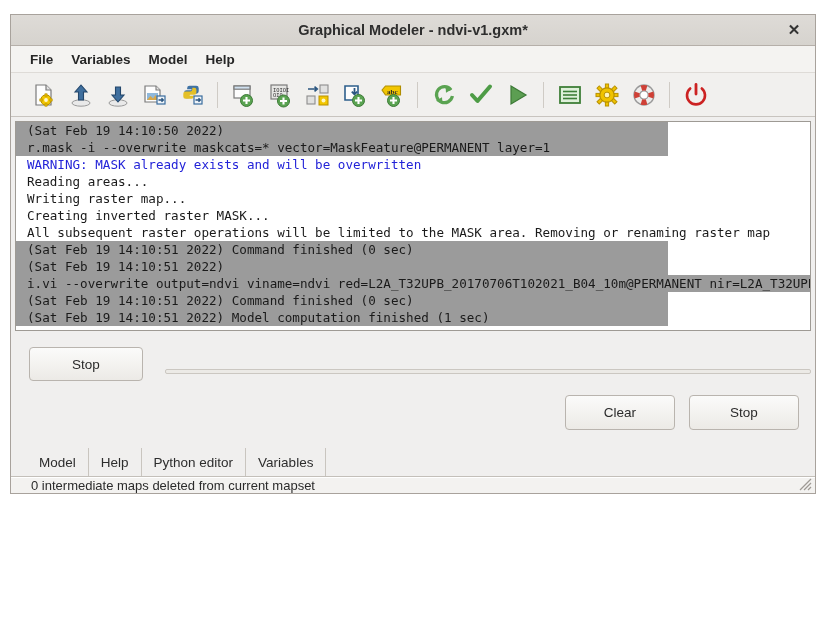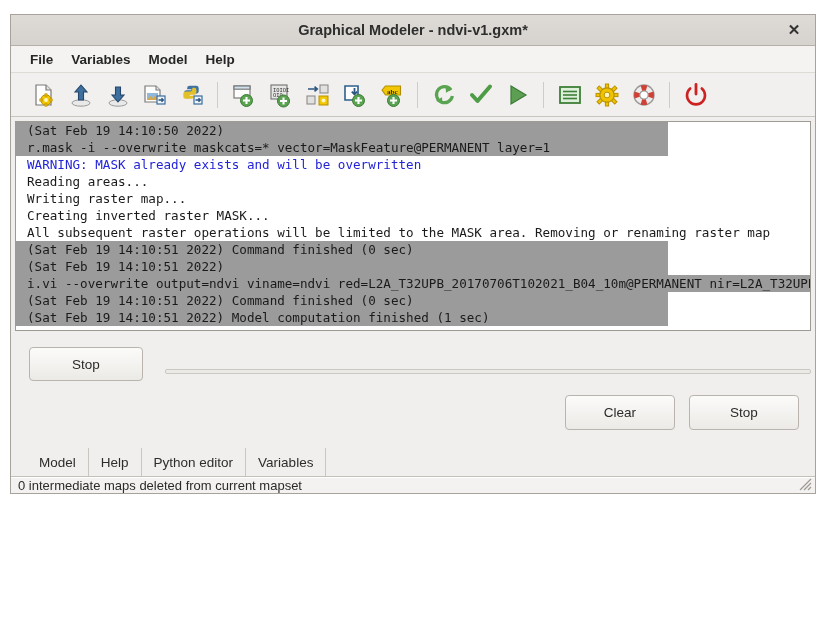--- a/index.html
+++ b/index.html
@@ -218,21 +218,21 @@
   }
 
   
   .statusbar {
     position: relative;
     flex: 1;
     background: #f3f2f0;
     border-top: 1px solid #ffffff;
     display: flex;
     align-items: center;
-    padding-left: 7px;
+    padding-left: 20px;
     box-sizing: border-box;
   }
   .status-text {
     font-size: 13px;
     color: #2b2b2b;
   }
   .grip {
     position: absolute;
     right: 3px; bottom: 2px;
     width: 16px; height: 16px;

